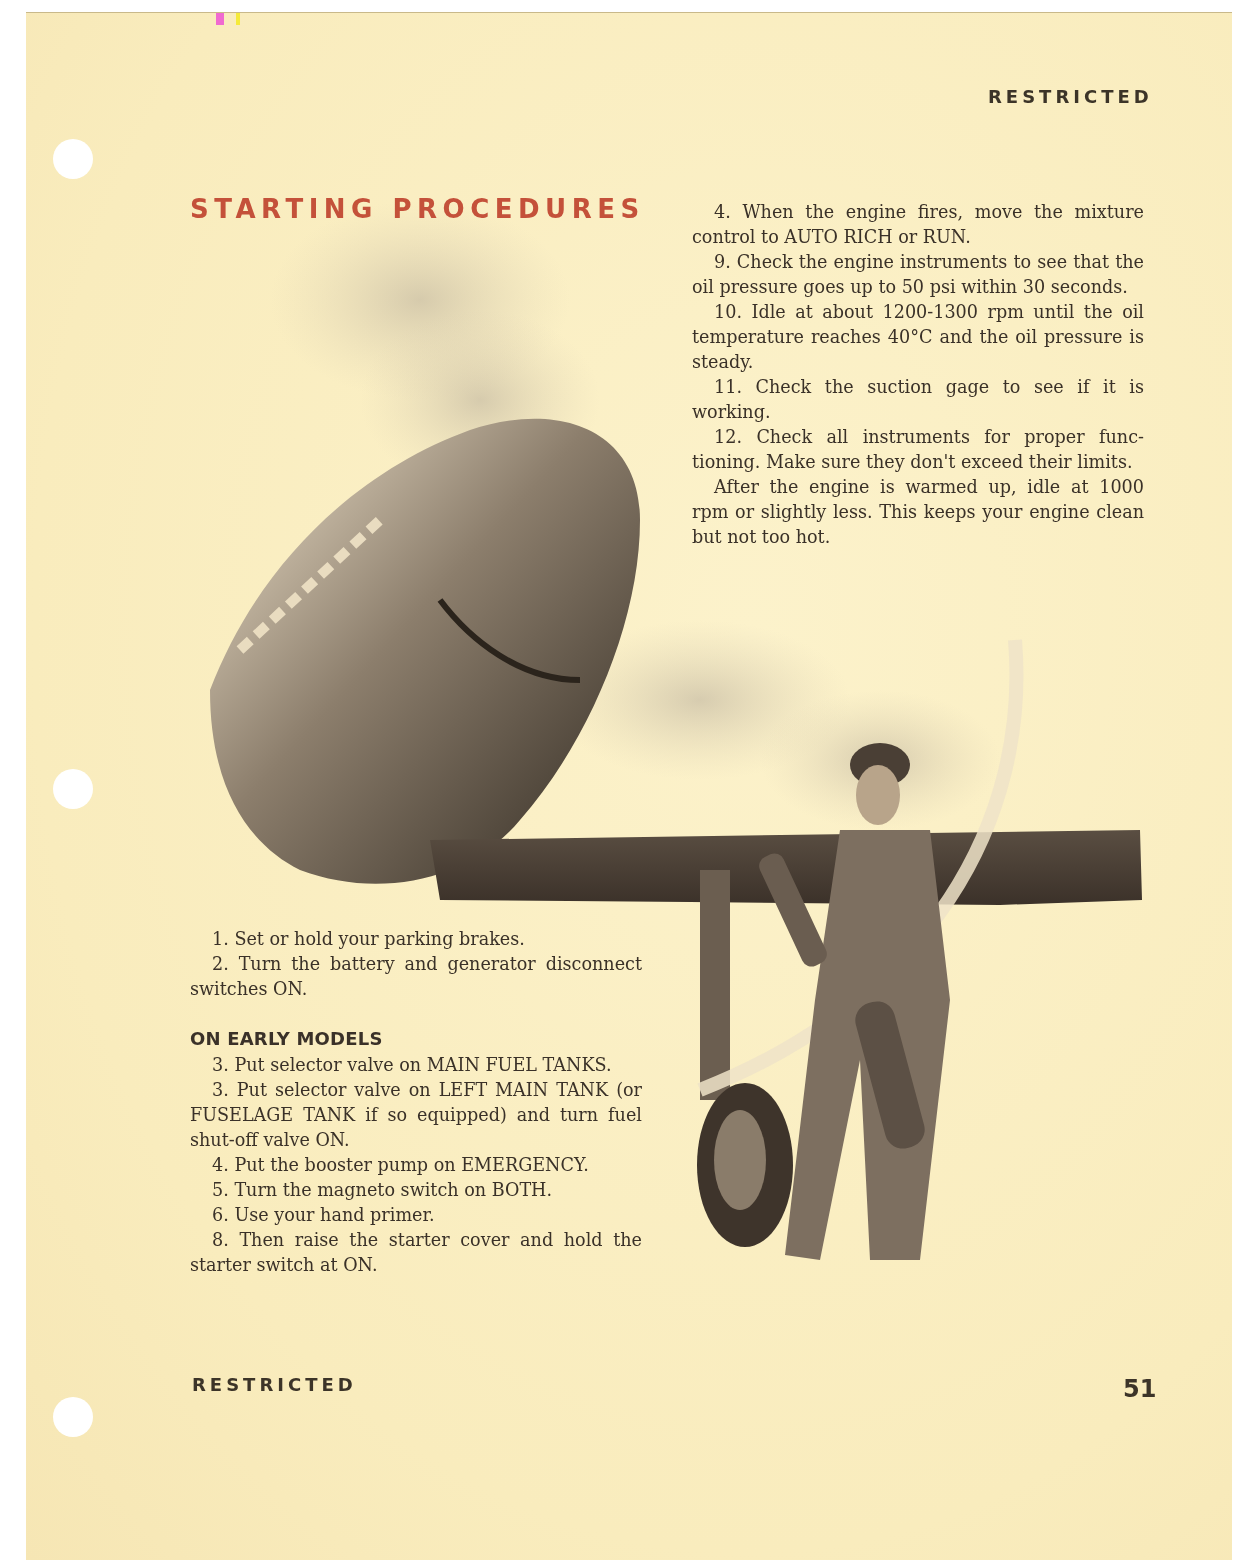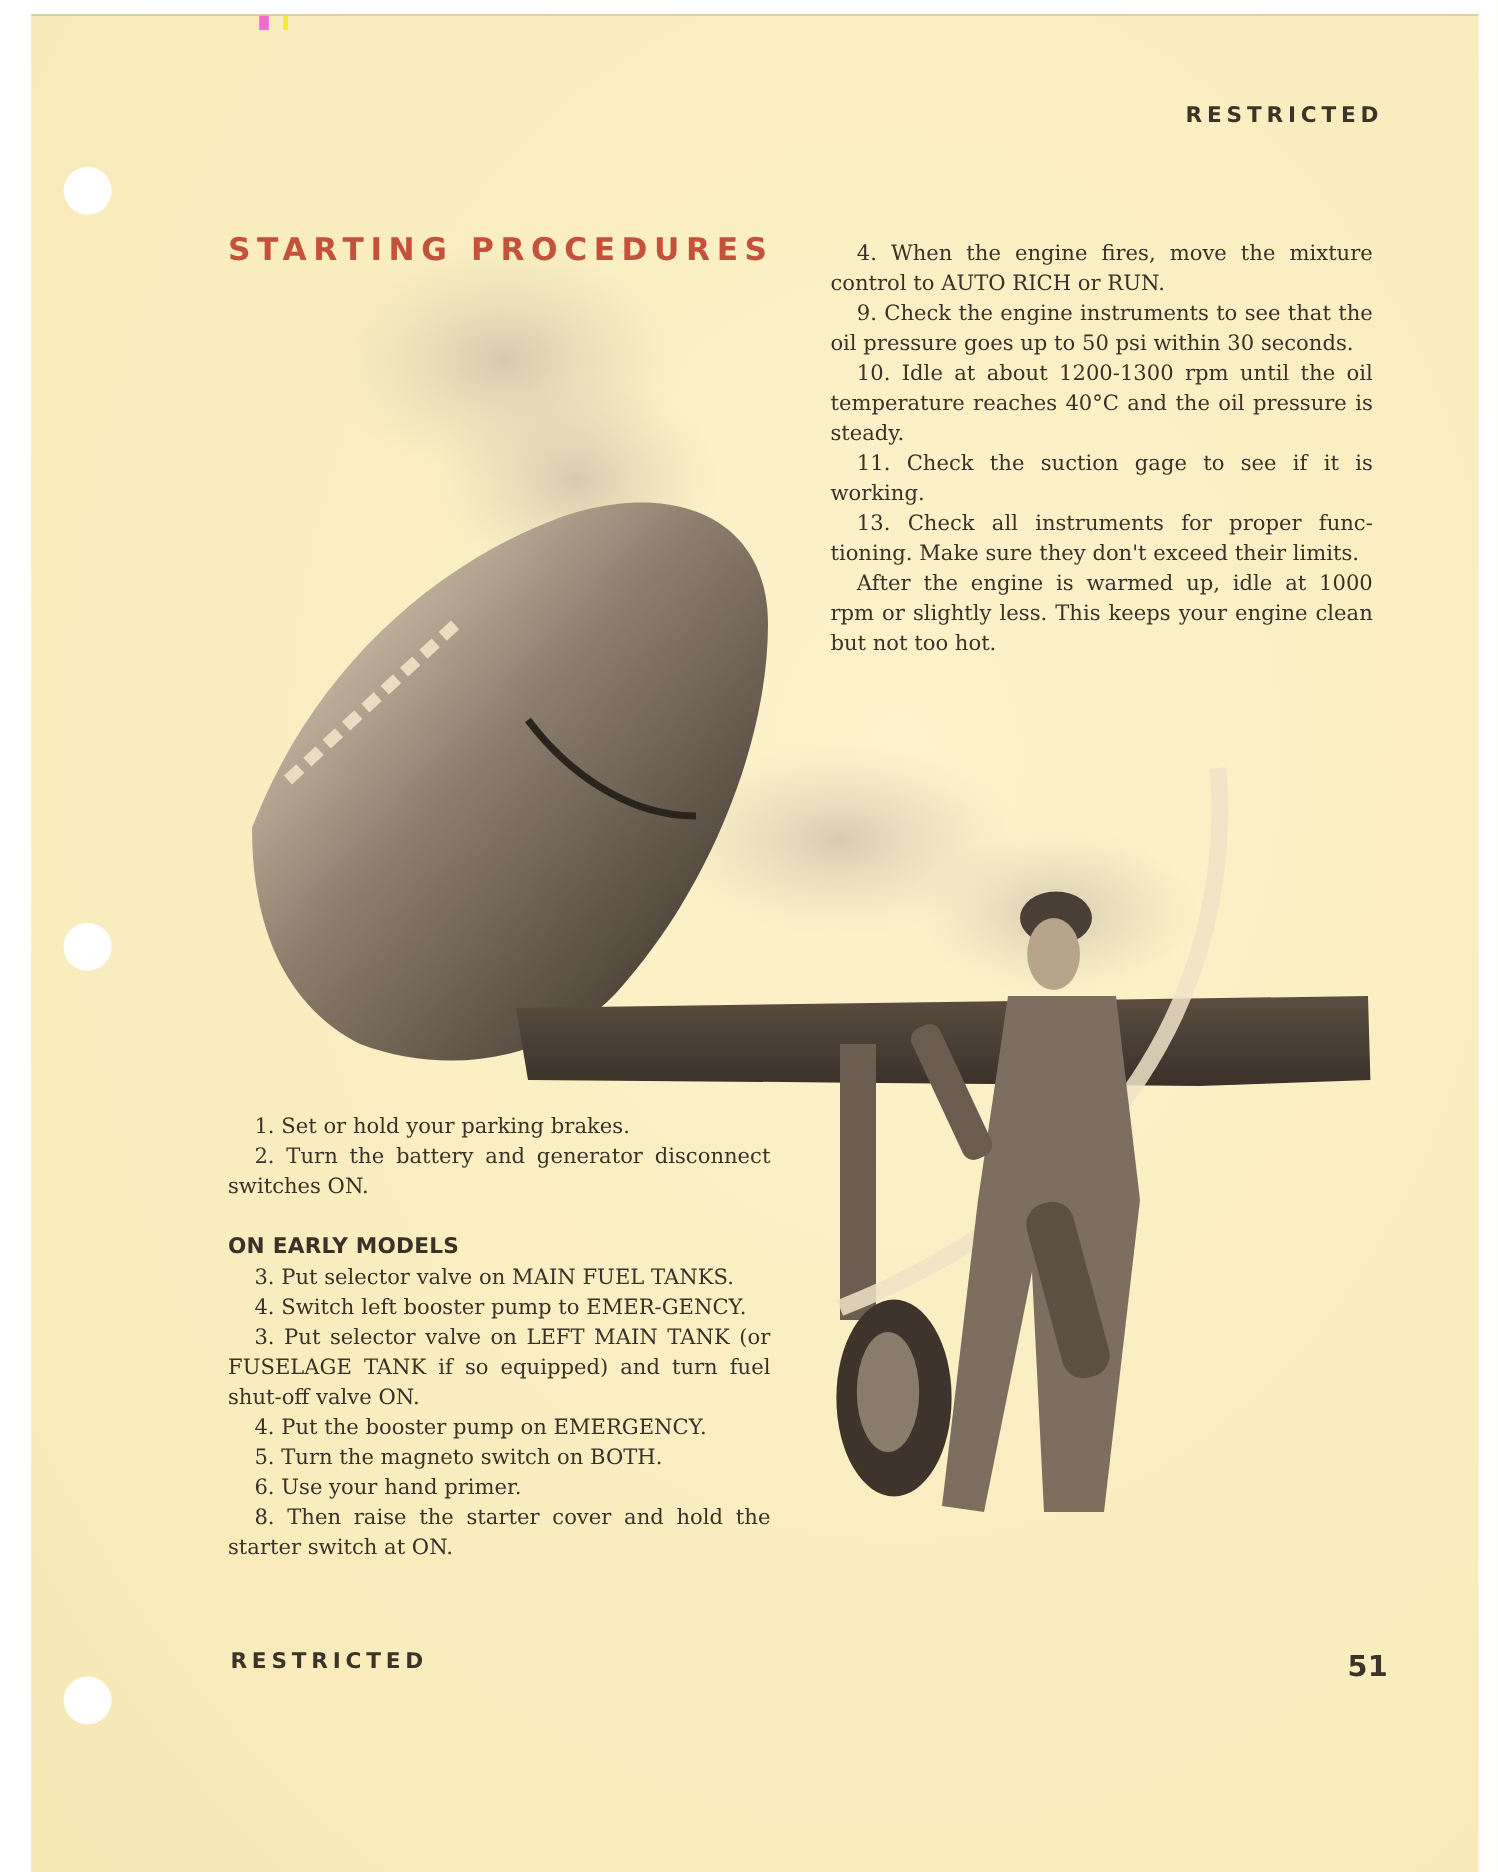--- a/index.html
+++ b/index.html
@@ -117,30 +117,29 @@
 
 <div class="header-restricted">RESTRICTED</div>
 
 <div class="title">STARTING PROCEDURES</div>
 
 <div class="col-right body-text">
   <p class="para">4. When the engine fires, move the mixture control to AUTO RICH or RUN.</p>
   <p class="para">9. Check the engine instruments to see that the oil pressure goes up to 50 psi within 30 seconds.</p>
   <p class="para">10. Idle at about 1200-1300 rpm until the oil temperature reaches 40°C and the oil pressure is steady.</p>
   <p class="para">11. Check the suction gage to see if it is working.</p>
-  <p class="para">13. Check all instruments for proper func-tioning. Make sure they don't exceed their limits.</p>
+  <p class="para">12. Check all instruments for proper func-tioning. Make sure they don't exceed their limits.</p>
   <p class="para">After the engine is warmed up, idle at 1000 rpm or slightly less. This keeps your engine clean but not too hot.</p>
 </div>
 
 <div class="col-left body-text">
   <p class="para">1. Set or hold your parking brakes.</p>
   <p class="para">2. Turn the battery and generator disconnect switches ON.</p>
   <div class="subhead">ON EARLY MODELS</div>
   <p class="para">3. Put selector valve on MAIN FUEL TANKS.</p>
-  <p class="para">4. Switch left booster pump to EMER-GENCY.</p>
   <p class="para">3. Put selector valve on LEFT MAIN TANK (or FUSELAGE TANK if so equipped) and turn fuel shut-off valve ON.</p>
   <p class="para">4. Put the booster pump on EMERGENCY.</p>
   <p class="para">5. Turn the magneto switch on BOTH.</p>
   <p class="para">6. Use your hand primer.</p>
   <p class="para">8. Then raise the starter cover and hold the starter switch at ON.</p>
 </div>
 
 <div class="footer-restricted">RESTRICTED</div>
 <div class="page-number">51</div>
 

